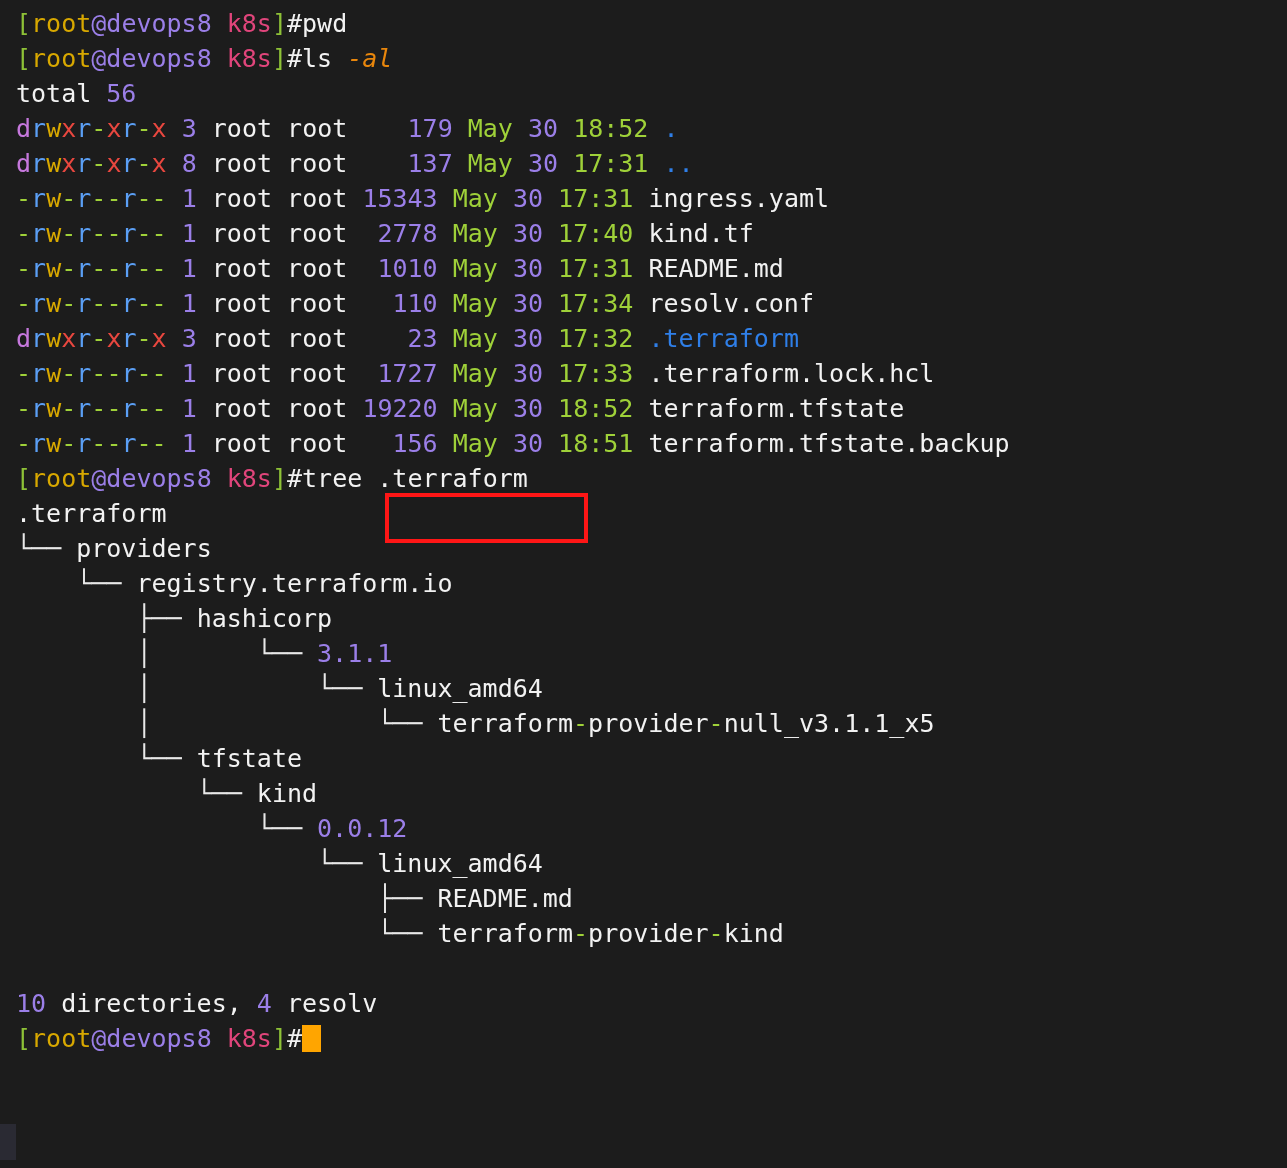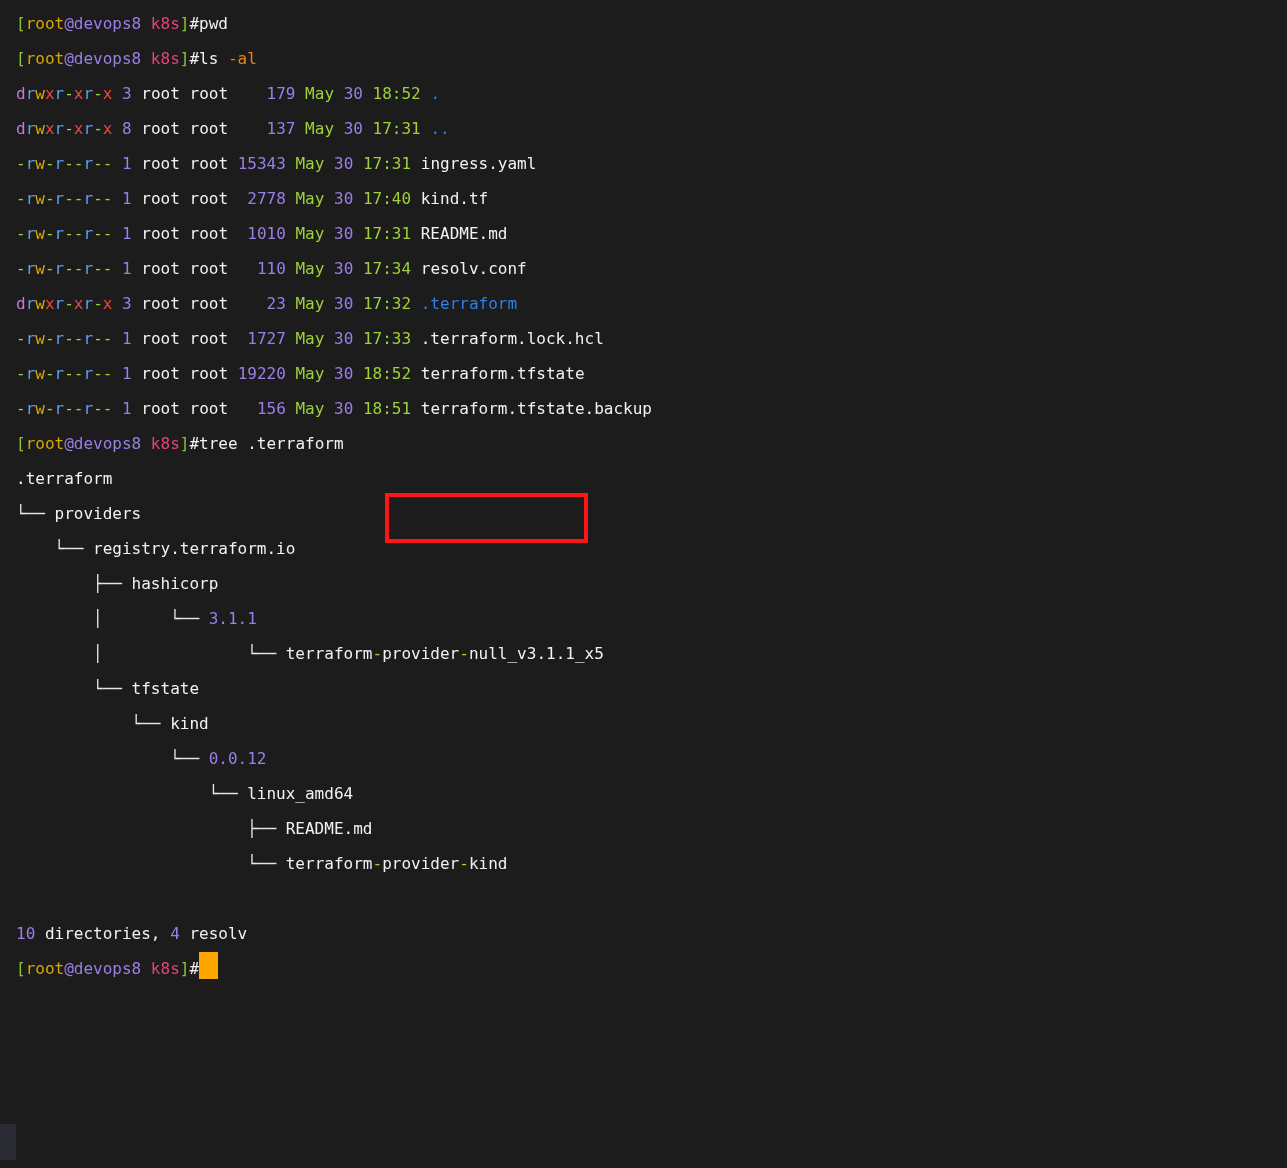--- a/index.html
+++ b/index.html
@@ -12,21 +12,21 @@
     width: 1287px;
     height: 1168px;
     overflow: hidden;
   }
   #terminal {
     position: relative;
     width: 1287px;
     height: 1168px;
     background: #1c1c1c;
     font-family: "DejaVu Sans Mono", "Liberation Mono", monospace;
-    font-size: 16px;
+    font-size: 25px;
     line-height: 35px;
     letter-spacing: 0px;
     box-sizing: border-box;
     padding: 6px 0 0 16px;
   }
   .line {
     height: 35px;
     white-space: pre;
     color: #f2f2f2;
   }
@@ -36,21 +36,21 @@
   .c-gold    { color: #d8a800; }
   .c-purple  { color: #9b7fe8; }
   .c-violet  { color: #c678dd; }
   .c-pink    { color: #e0457b; }
   .c-blueperm{ color: #5b9ff5; }
   .c-red     { color: #e8473f; }
   .c-orange  { color: #e8860c; }
   .c-lime    { color: #9fd139; }
   .c-dir     { color: #2f7fe8; }
   .c-tree    { color: #e8e8e8; }
-  .italic    { }
+  .italic    { font-style: italic; }
 
   
   #highlight-box {
     position: absolute;
     left: 385px;
     top: 493px;
     width: 203px;
     height: 50px;
     border: 4px solid #fe1616;
     box-sizing: border-box;
@@ -76,20 +76,21 @@
 </head>
 <body>
 
 <div id="terminal">
 
   <div class="line"><span class="c-green">[</span><span class="c-gold">root</span><span class="c-purple">@devops8</span><span class="c-pink"> k8s</span><span class="c-green">]</span><span class="c-white">#</span><span class="c-white">pwd</span></div>
 
 
   <div class="line"><span class="c-green">[</span><span class="c-gold">root</span><span class="c-purple">@devops8</span><span class="c-pink"> k8s</span><span class="c-green">]</span><span class="c-white">#</span><span class="c-white">ls</span><span class="c-white"> </span><span class="c-orange italic">-al</span></div>
 
+  <div class="line"><span class="c-white">total </span><span class="c-purple">56</span></div>
 
   <div id="ls-rows">
       <div class="line"><span><span class="c-violet">d</span><span class="c-blueperm">r</span><span class="c-gold">w</span><span class="c-red">x</span><span class="c-blueperm">r</span><span class="c-lime">-</span><span class="c-red">x</span><span class="c-blueperm">r</span><span class="c-lime">-</span><span class="c-red">x</span></span><span class="c-white"> </span><span class="c-purple">3</span><span class="c-white"> </span><span class="c-white">root</span><span class="c-white"> </span><span class="c-white">root</span><span class="c-white">    </span><span class="c-purple">179</span><span class="c-white"> </span><span class="c-lime">May</span><span class="c-white"> </span><span class="c-purple">30</span><span class="c-white"> </span><span class="c-lime">18:52</span><span class="c-white"> </span><span class="c-dir">.</span></div>
       <div class="line"><span><span class="c-violet">d</span><span class="c-blueperm">r</span><span class="c-gold">w</span><span class="c-red">x</span><span class="c-blueperm">r</span><span class="c-lime">-</span><span class="c-red">x</span><span class="c-blueperm">r</span><span class="c-lime">-</span><span class="c-red">x</span></span><span class="c-white"> </span><span class="c-purple">8</span><span class="c-white"> </span><span class="c-white">root</span><span class="c-white"> </span><span class="c-white">root</span><span class="c-white">    </span><span class="c-purple">137</span><span class="c-white"> </span><span class="c-lime">May</span><span class="c-white"> </span><span class="c-purple">30</span><span class="c-white"> </span><span class="c-lime">17:31</span><span class="c-white"> </span><span class="c-dir">..</span></div>
       <div class="line"><span><span class="c-lime">-</span><span class="c-blueperm">r</span><span class="c-gold">w</span><span class="c-lime">-</span><span class="c-blueperm">r</span><span class="c-lime">-</span><span class="c-lime">-</span><span class="c-blueperm">r</span><span class="c-lime">-</span><span class="c-lime">-</span></span><span class="c-white"> </span><span class="c-purple">1</span><span class="c-white"> </span><span class="c-white">root</span><span class="c-white"> </span><span class="c-white">root</span><span class="c-white"> </span><span class="c-purple">15343</span><span class="c-white"> </span><span class="c-lime">May</span><span class="c-white"> </span><span class="c-purple">30</span><span class="c-white"> </span><span class="c-lime">17:31</span><span class="c-white"> </span><span class="c-white">ingress.yaml</span></div>
       <div class="line"><span><span class="c-lime">-</span><span class="c-blueperm">r</span><span class="c-gold">w</span><span class="c-lime">-</span><span class="c-blueperm">r</span><span class="c-lime">-</span><span class="c-lime">-</span><span class="c-blueperm">r</span><span class="c-lime">-</span><span class="c-lime">-</span></span><span class="c-white"> </span><span class="c-purple">1</span><span class="c-white"> </span><span class="c-white">root</span><span class="c-white"> </span><span class="c-white">root</span><span class="c-white">  </span><span class="c-purple">2778</span><span class="c-white"> </span><span class="c-lime">May</span><span class="c-white"> </span><span class="c-purple">30</span><span class="c-white"> </span><span class="c-lime">17:40</span><span class="c-white"> </span><span class="c-white">kind.tf</span></div>
       <div class="line"><span><span class="c-lime">-</span><span class="c-blueperm">r</span><span class="c-gold">w</span><span class="c-lime">-</span><span class="c-blueperm">r</span><span class="c-lime">-</span><span class="c-lime">-</span><span class="c-blueperm">r</span><span class="c-lime">-</span><span class="c-lime">-</span></span><span class="c-white"> </span><span class="c-purple">1</span><span class="c-white"> </span><span class="c-white">root</span><span class="c-white"> </span><span class="c-white">root</span><span class="c-white">  </span><span class="c-purple">1010</span><span class="c-white"> </span><span class="c-lime">May</span><span class="c-white"> </span><span class="c-purple">30</span><span class="c-white"> </span><span class="c-lime">17:31</span><span class="c-white"> </span><span class="c-white">README.md</span></div>
       <div class="line"><span><span class="c-lime">-</span><span class="c-blueperm">r</span><span class="c-gold">w</span><span class="c-lime">-</span><span class="c-blueperm">r</span><span class="c-lime">-</span><span class="c-lime">-</span><span class="c-blueperm">r</span><span class="c-lime">-</span><span class="c-lime">-</span></span><span class="c-white"> </span><span class="c-purple">1</span><span class="c-white"> </span><span class="c-white">root</span><span class="c-white"> </span><span class="c-white">root</span><span class="c-white">   </span><span class="c-purple">110</span><span class="c-white"> </span><span class="c-lime">May</span><span class="c-white"> </span><span class="c-purple">30</span><span class="c-white"> </span><span class="c-lime">17:34</span><span class="c-white"> </span><span class="c-white">resolv.conf</span></div>
       <div class="line"><span><span class="c-violet">d</span><span class="c-blueperm">r</span><span class="c-gold">w</span><span class="c-red">x</span><span class="c-blueperm">r</span><span class="c-lime">-</span><span class="c-red">x</span><span class="c-blueperm">r</span><span class="c-lime">-</span><span class="c-red">x</span></span><span class="c-white"> </span><span class="c-purple">3</span><span class="c-white"> </span><span class="c-white">root</span><span class="c-white"> </span><span class="c-white">root</span><span class="c-white">    </span><span class="c-purple">23</span><span class="c-white"> </span><span class="c-lime">May</span><span class="c-white"> </span><span class="c-purple">30</span><span class="c-white"> </span><span class="c-lime">17:32</span><span class="c-white"> </span><span class="c-dir">.terraform</span></div>
       <div class="line"><span><span class="c-lime">-</span><span class="c-blueperm">r</span><span class="c-gold">w</span><span class="c-lime">-</span><span class="c-blueperm">r</span><span class="c-lime">-</span><span class="c-lime">-</span><span class="c-blueperm">r</span><span class="c-lime">-</span><span class="c-lime">-</span></span><span class="c-white"> </span><span class="c-purple">1</span><span class="c-white"> </span><span class="c-white">root</span><span class="c-white"> </span><span class="c-white">root</span><span class="c-white">  </span><span class="c-purple">1727</span><span class="c-white"> </span><span class="c-lime">May</span><span class="c-white"> </span><span class="c-purple">30</span><span class="c-white"> </span><span class="c-lime">17:33</span><span class="c-white"> </span><span class="c-white">.terraform.lock.hcl</span></div>
@@ -98,20 +99,21 @@
     </div>
 
   <div class="line"><span class="c-green">[</span><span class="c-gold">root</span><span class="c-purple">@devops8</span><span class="c-pink"> k8s</span><span class="c-green">]</span><span class="c-white">#</span><span class="c-white">tree </span><span class="c-white">.terraform</span></div>
 
   <div id="tree-rows">
       <div class="line"><span class="c-tree"></span><span class="c-white">.terraform</span></div>
       <div class="line"><span class="c-tree">└── </span><span class="c-white">providers</span></div>
       <div class="line"><span class="c-tree">    └── </span><span class="c-white">registry.terraform.io</span></div>
       <div class="line"><span class="c-tree">        ├── </span><span class="c-white">hashicorp</span></div>
       <div class="line"><span class="c-tree">        │       └── </span><span class="c-purple">3.1.1</span></div>
+      <div class="line"><span class="c-tree">        │           └── </span><span class="c-white">linux_amd64</span></div>
       <div class="line"><span class="c-tree">        │               └── </span><span><span class="c-white">t</span><span class="c-white">e</span><span class="c-white">r</span><span class="c-white">r</span><span class="c-white">a</span><span class="c-white">f</span><span class="c-white">o</span><span class="c-white">r</span><span class="c-white">m</span><span class="c-lime">-</span><span class="c-white">p</span><span class="c-white">r</span><span class="c-white">o</span><span class="c-white">v</span><span class="c-white">i</span><span class="c-white">d</span><span class="c-white">e</span><span class="c-white">r</span><span class="c-lime">-</span><span class="c-white">n</span><span class="c-white">u</span><span class="c-white">l</span><span class="c-white">l</span><span class="c-white">_</span><span class="c-white">v</span><span class="c-white">3</span><span class="c-white">.</span><span class="c-white">1</span><span class="c-white">.</span><span class="c-white">1</span><span class="c-white">_</span><span class="c-white">x</span><span class="c-white">5</span></span></div>
       <div class="line"><span class="c-tree">        └── </span><span class="c-white">tfstate</span></div>
       <div class="line"><span class="c-tree">            └── </span><span class="c-white">kind</span></div>
       <div class="line"><span class="c-tree">                └── </span><span class="c-purple">0.0.12</span></div>
       <div class="line"><span class="c-tree">                    └── </span><span class="c-white">linux_amd64</span></div>
       <div class="line"><span class="c-tree">                        ├── </span><span class="c-white">README.md</span></div>
       <div class="line"><span class="c-tree">                        └── </span><span><span class="c-white">t</span><span class="c-white">e</span><span class="c-white">r</span><span class="c-white">r</span><span class="c-white">a</span><span class="c-white">f</span><span class="c-white">o</span><span class="c-white">r</span><span class="c-white">m</span><span class="c-lime">-</span><span class="c-white">p</span><span class="c-white">r</span><span class="c-white">o</span><span class="c-white">v</span><span class="c-white">i</span><span class="c-white">d</span><span class="c-white">e</span><span class="c-white">r</span><span class="c-lime">-</span><span class="c-white">k</span><span class="c-white">i</span><span class="c-white">n</span><span class="c-white">d</span></span></div>
     </div>
 
   <div class="line"> </div>

